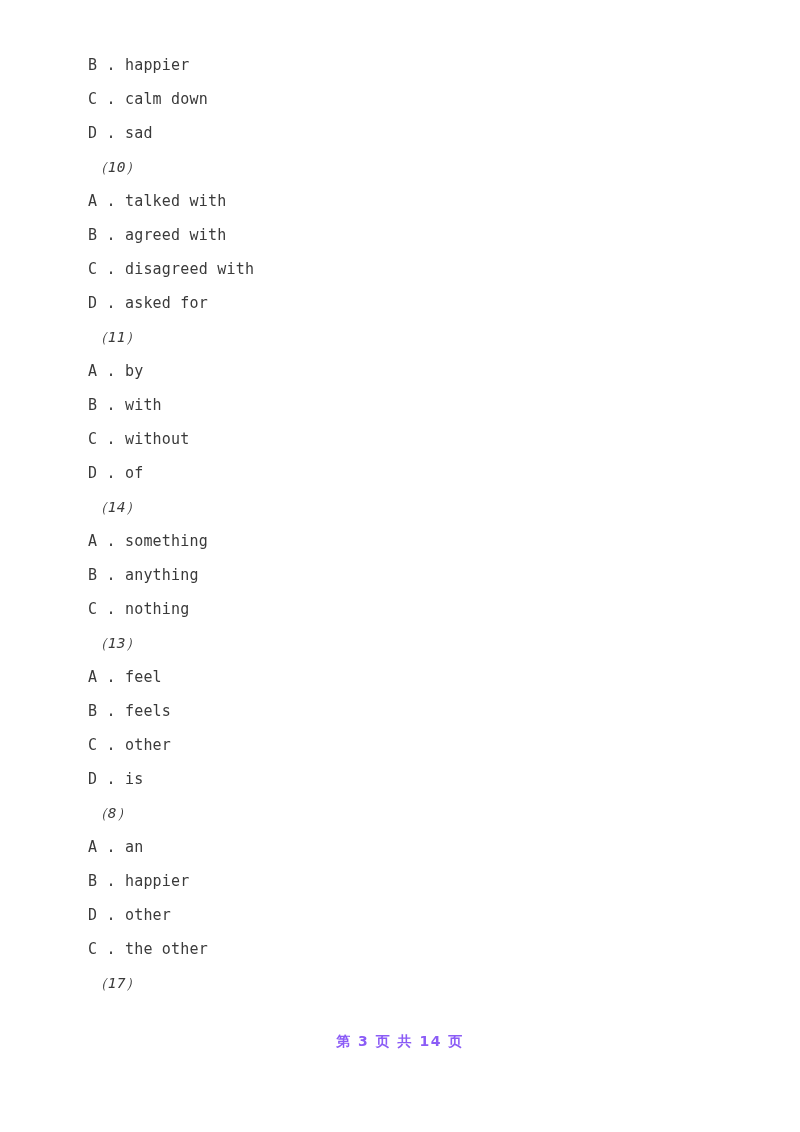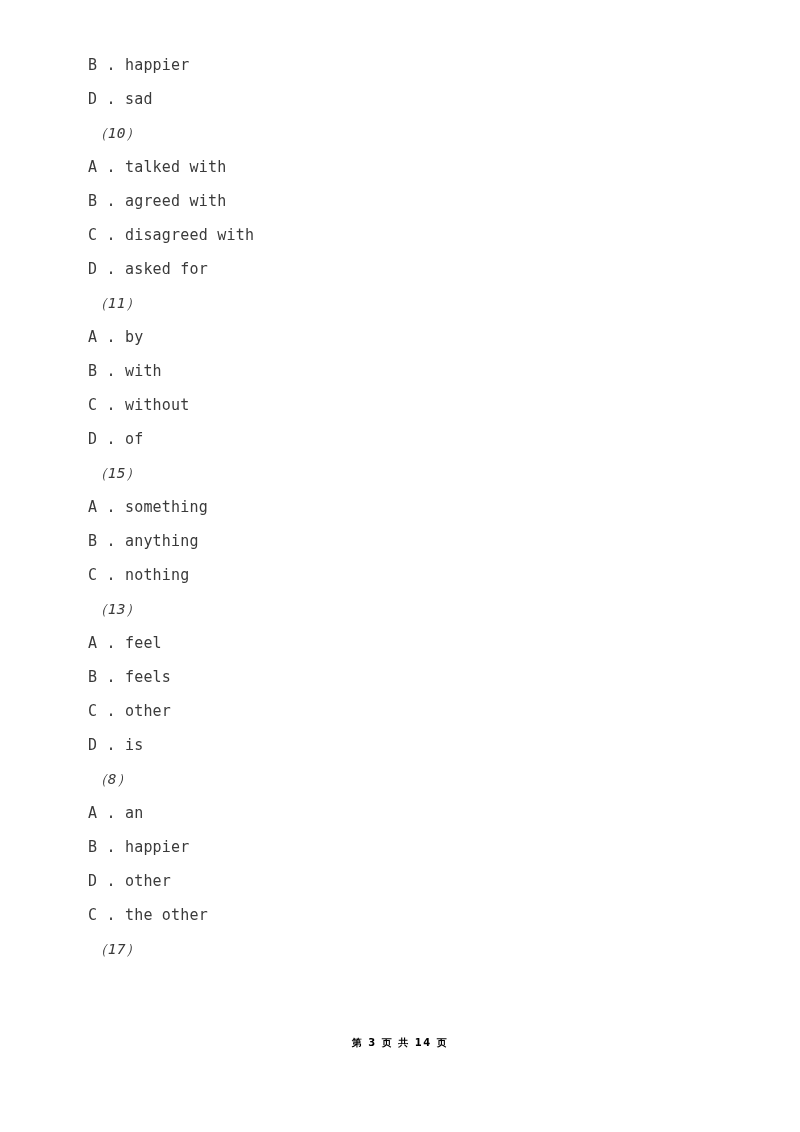--- a/index.html
+++ b/index.html
@@ -57,46 +57,47 @@
     position: absolute;
     left: 0;
     top: 1031px;
     width: 800px;
     text-align: center;
   }
 
   #footer .footer-text {
     display: inline-block;
     font-family: "DejaVu Sans", "Liberation Sans", sans-serif;
-    font-size: 10px;
+    font-size: 14px;
     font-weight: bold;
-    color: #000000;
+    color: #8b5cf6;
     letter-spacing: 1.5px;
     white-space: pre;
   }
 </style>
 </head>
 <body>
 
 <div id="page">
 
   <div id="content">
       <div class="line option">B . happier</div>
+      <div class="line option">C . calm down</div>
       <div class="line option">D . sad</div>
       <div class="line qnum">（10）</div>
       <div class="line option">A . talked with</div>
       <div class="line option">B . agreed with</div>
       <div class="line option">C . disagreed with</div>
       <div class="line option">D . asked for</div>
       <div class="line qnum">（11）</div>
       <div class="line option">A . by</div>
       <div class="line option">B . with</div>
       <div class="line option">C . without</div>
       <div class="line option">D . of</div>
-      <div class="line qnum">（15）</div>
+      <div class="line qnum">（14）</div>
       <div class="line option">A . something</div>
       <div class="line option">B . anything</div>
       <div class="line option">C . nothing</div>
       <div class="line qnum">（13）</div>
       <div class="line option">A . feel</div>
       <div class="line option">B . feels</div>
       <div class="line option">C . other</div>
       <div class="line option">D . is</div>
       <div class="line qnum">（8）</div>
       <div class="line option">A . an</div>

